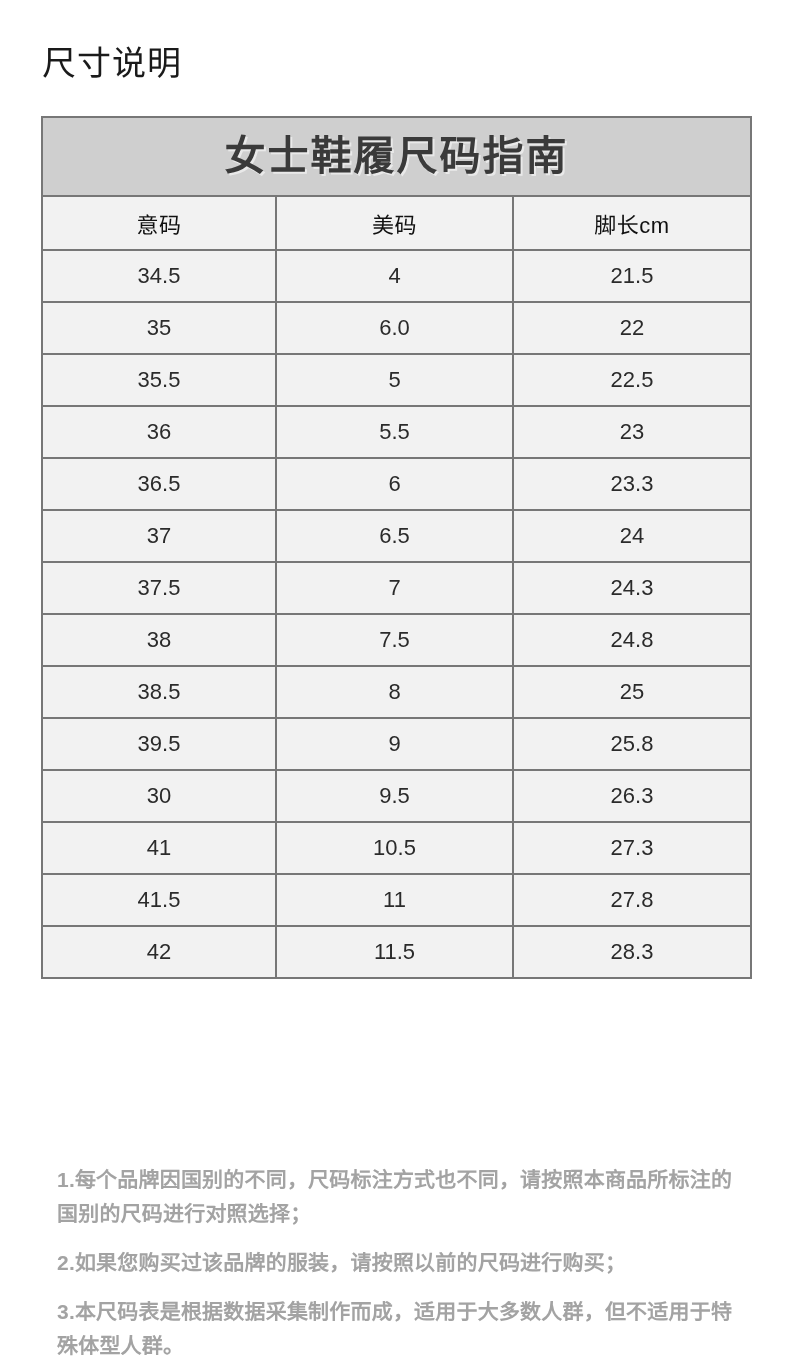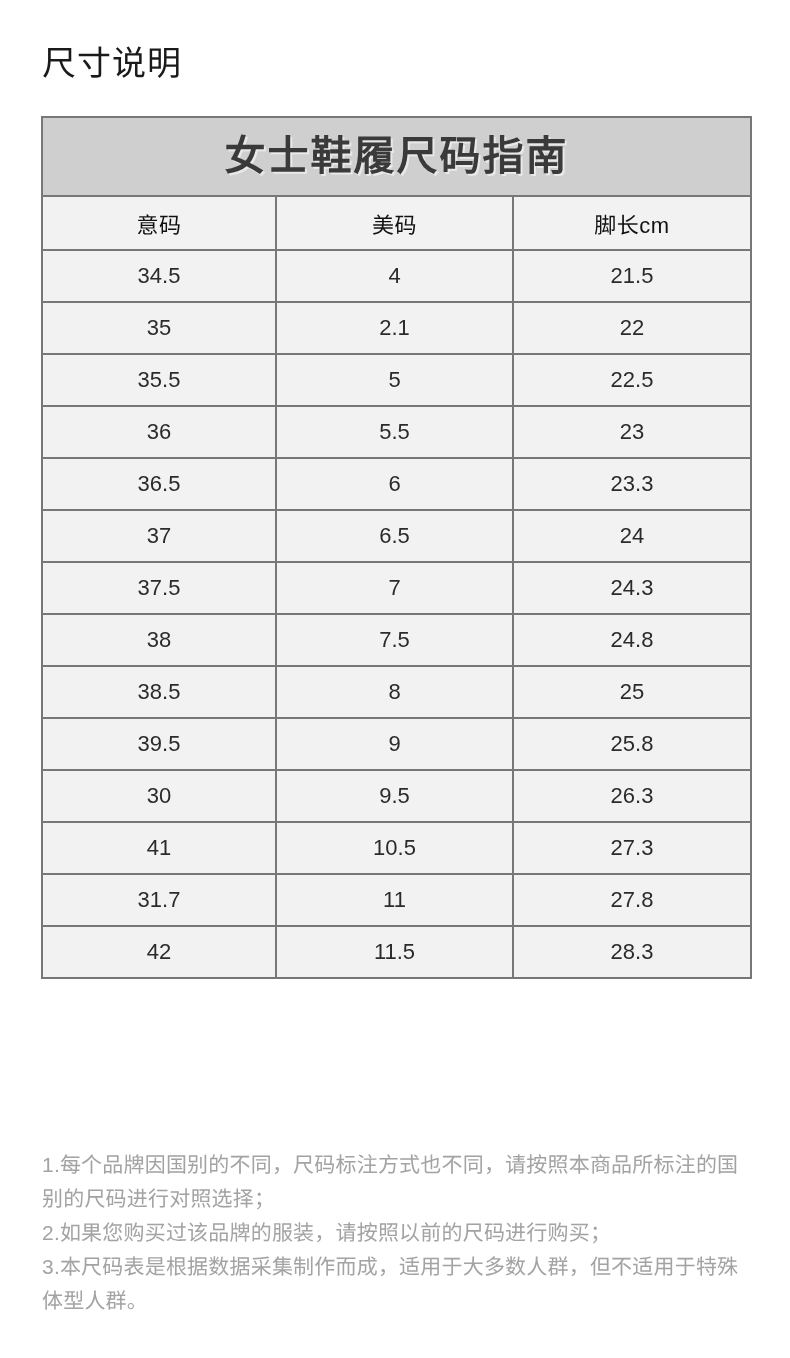--- a/index.html
+++ b/index.html
@@ -103,22 +103,23 @@
     position: absolute;
     left: 42px;
     top: 1148px;
     width: 706px;
     font-size: 21px;
     line-height: 34px;
     color: #a3a3a3;
     letter-spacing: 0.2px;
   }
   .notes p {
-    margin: 0;
+    margin: 15px;
     padding: 0;
+    font-weight: bold;
   }
 </style>
 </head>
 <body>
 
 <div class="page">
 
   <div class="page-title">尺寸说明</div>
 
   <div class="size-table-wrap">
@@ -140,21 +141,21 @@
           <th>脚长cm</th>
         </tr>
 
           <tr class="data-row">
             <td>34.5</td>
             <td>4</td>
             <td>21.5</td>
           </tr>
           <tr class="data-row">
             <td>35</td>
-            <td>2.1</td>
+            <td>6.0</td>
             <td>22</td>
           </tr>
           <tr class="data-row">
             <td>35.5</td>
             <td>5</td>
             <td>22.5</td>
           </tr>
           <tr class="data-row">
             <td>36</td>
             <td>5.5</td>
@@ -194,21 +195,21 @@
             <td>30</td>
             <td>9.5</td>
             <td>26.3</td>
           </tr>
           <tr class="data-row">
             <td>41</td>
             <td>10.5</td>
             <td>27.3</td>
           </tr>
           <tr class="data-row">
-            <td>31.7</td>
+            <td>41.5</td>
             <td>11</td>
             <td>27.8</td>
           </tr>
           <tr class="data-row">
             <td>42</td>
             <td>11.5</td>
             <td>28.3</td>
           </tr>
         </tbody>
     </table>

